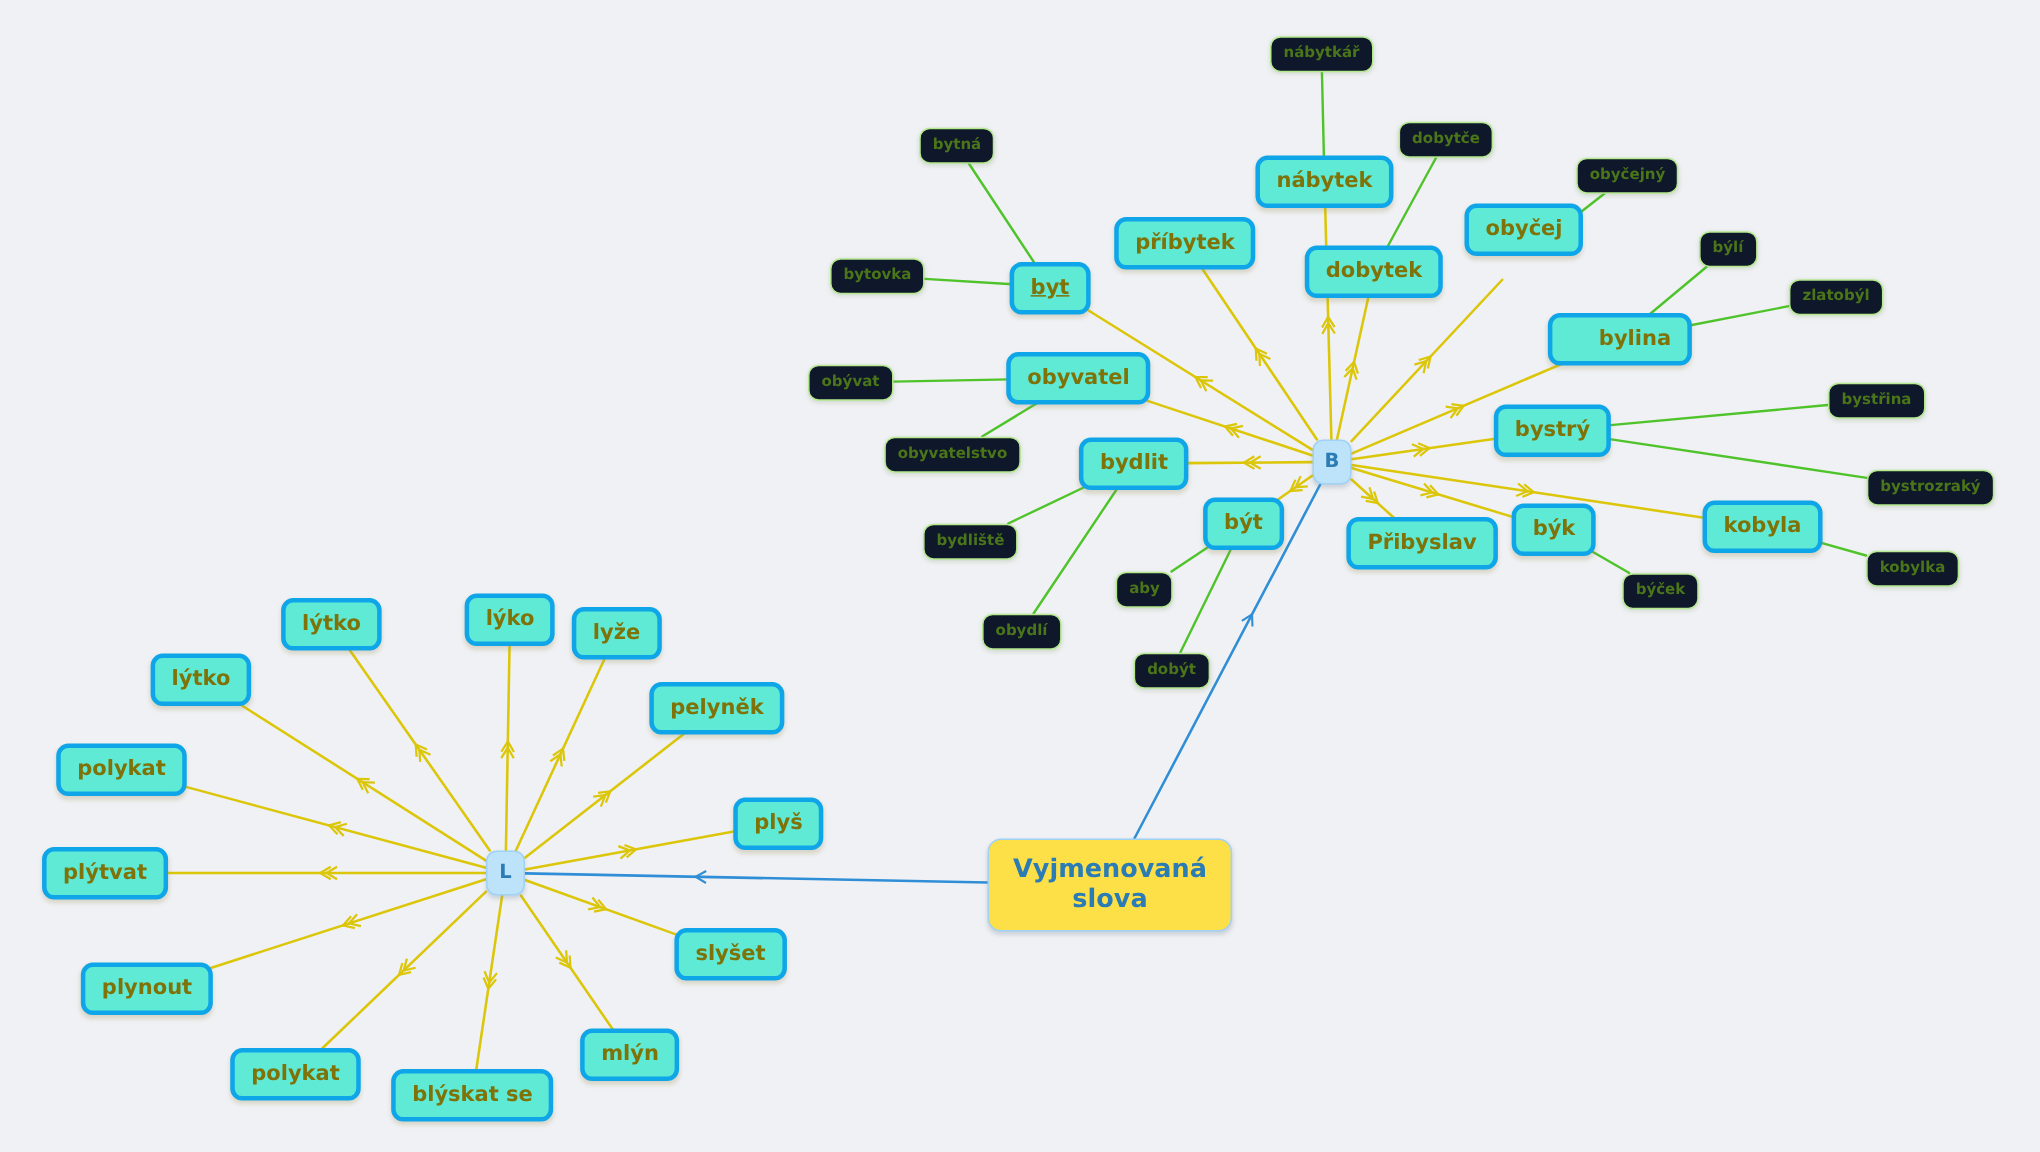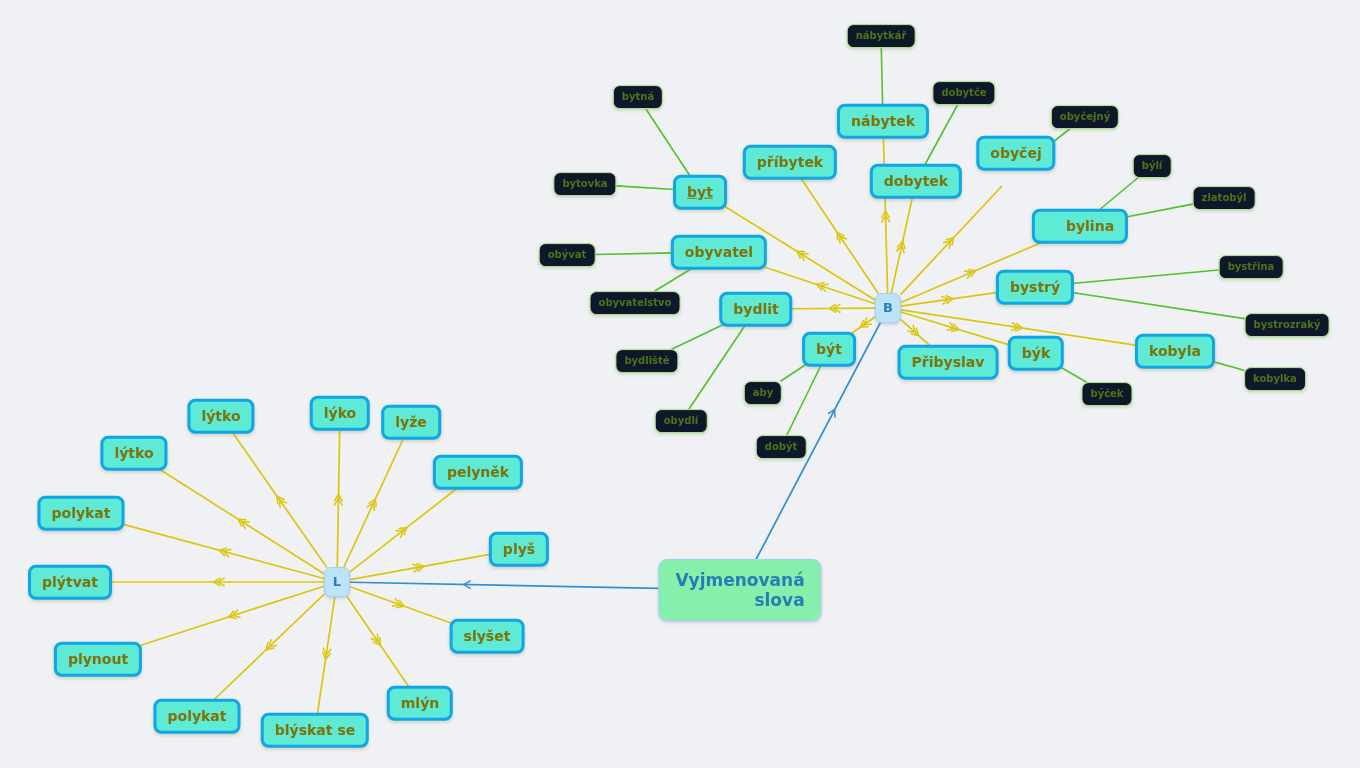--- a/index.html
+++ b/index.html
@@ -30,29 +30,28 @@
     display: flex;
     align-items: center;
     justify-content: center;
     text-align: center;
     white-space: pre;
     line-height: 1.18;
     user-select: none;
   }
   
   .node.root {
-    background: #86efac;
+    background: #fde047;
     border: 1px solid #9fd2f4;
     border-radius: 9px;
     color: #2b7cb5;
     font-size: 17px;
     font-weight: bold;
     padding: 10px 16px;
     box-shadow: 0 2px 3px rgba(120,140,160,0.30);
-    text-align: right;
   }
   
   .node.hub {
     background: #bde3fb;
     border: 1px solid #9fd2f4;
     border-radius: 7px;
     color: #2b7cb5;
     font-size: 13px;
     font-weight: bold;
     width: 26px;

